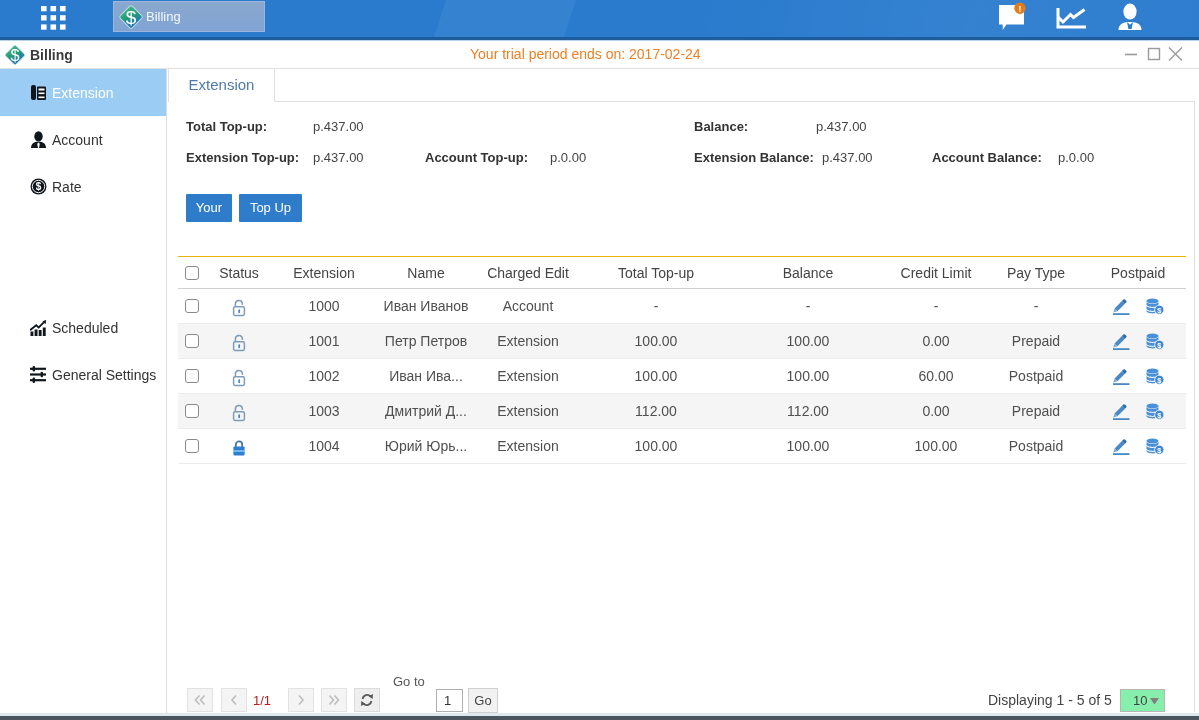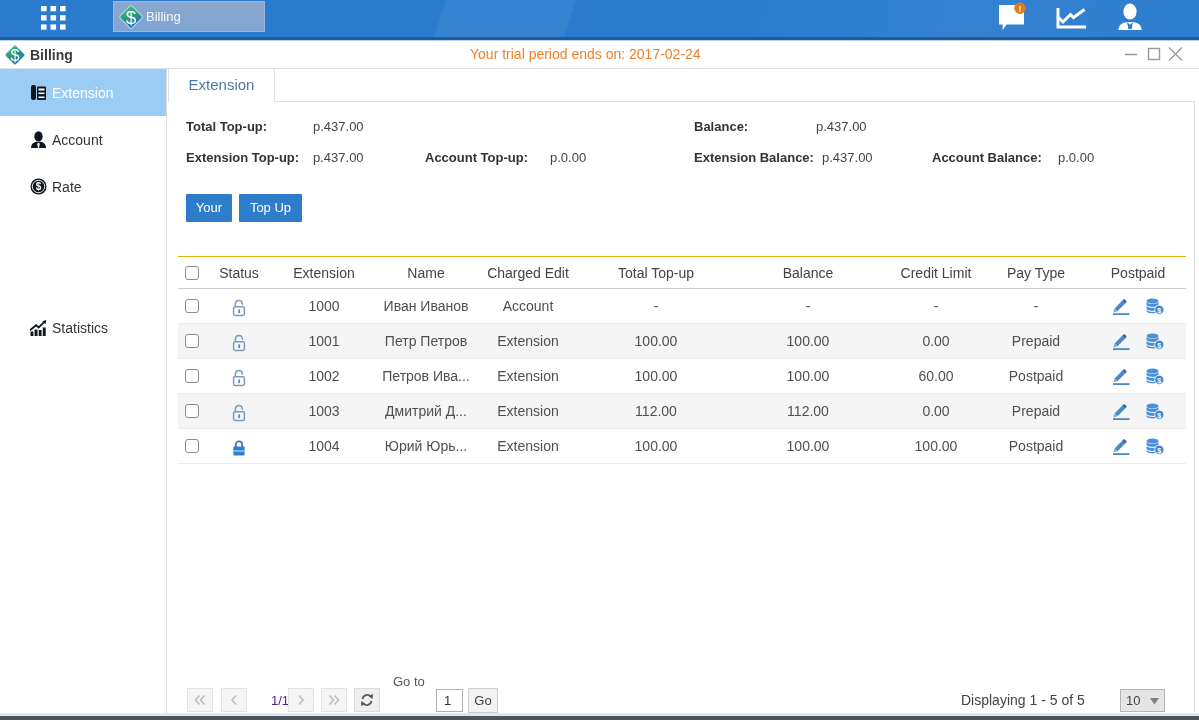--- a/index.html
+++ b/index.html
@@ -39,21 +39,21 @@
 .tr.alt{background:#f5f5f5}
 .hc{position:absolute;transform:translateX(-50%);white-space:nowrap;font-size:14px;color:#444;top:50%;margin-top:-8px;line-height:16px}
 .tc{position:absolute;transform:translateX(-50%);white-space:nowrap;font-size:14px;color:#4f4f4f;top:50%;margin-top:-8px;line-height:16px}
 .cb{position:absolute;left:7px;width:14px;height:14px;border:1px solid #8a8a8a;border-radius:3px;background:#fff;top:50%;margin-top:-7px}
 .icw{position:absolute;transform:translateX(-50%);top:50%}
 
 .pgbtn{position:absolute;top:688px;width:26px;height:24px;background:#f4f4f4;border:1px solid #e2e2e2;display:flex;align-items:center;justify-content:center}
 .pgtxt{position:absolute;font-size:13px;color:#555;white-space:nowrap}
 #goinput{left:436px;top:689px;width:27px;height:23px;border:1px solid #b0b0b0;background:#fff;font-size:13px;color:#333;text-align:left;padding-left:7px;line-height:21px}
 #gobtn{left:468px;top:688px;width:30px;height:25px;background:#f2f2f2;border:1px solid #cfcfcf;font-size:13px;color:#444;text-align:center;line-height:23px}
-#pagesel{left:1120px;top:689px;width:45px;height:23px;border:1px solid #b5b5b5;background:#e5e5e5;font-size:13px;color:#444;line-height:21px;padding-left:5px}
+#pagesel{left:1120px;top:689px;width:45px;height:23px;border:1px solid #b5b5b5;background:#86efac;font-size:13px;color:#444;line-height:21px;padding-left:12px}
 #pagesel svg{position:absolute;right:5px;top:8px}
 
 #botline{left:0;top:713px;width:1199px;height:3px;background:#dde8ef}
 #botbar{left:0;top:716px;width:1199px;height:4px;background:#4b5560}
 </style></head>
 <body>
 
 <div id="topbar" class="abs">
   <div class="shade1 abs"></div>
     <div class="shade2 abs"></div>
@@ -156,21 +156,36 @@
   </div>
   <div class="mitem" style="top:235px">
     <svg class="ic" viewBox="0 0 17 17">
         <rect x="0.5" y="12.5" width="2.9" height="4.5" fill="#10161d"></rect>
         <rect x="4.6" y="10.5" width="2.9" height="6.5" fill="#10161d"></rect>
         <rect x="8.7" y="11" width="2.9" height="6" fill="#10161d"></rect>
         <rect x="12.8" y="8.5" width="2.9" height="8.5" fill="#10161d"></rect>
         <path d="M0 11.2 L6.2 6.2 L8.7 8.4 L13.8 3.4" stroke="#10161d" stroke-width="1.8" fill="none"></path>
         <path d="M16.2 1 l-0.6 4.2 l-3.2 -3 z" fill="#10161d"></path>
       </svg>
-    <span class="lb">Statistics</span>
+    <span class="lb">Scheduled</span>
+  </div>
+  <div class="mitem" style="top:282px">
+    <svg class="ic" viewBox="0 0 17 17">
+        <g stroke="#10161d" stroke-width="2.2">
+          <path d="M0 2.8 H16"></path>
+          <path d="M0 8.5 H16"></path>
+          <path d="M0 14.2 H16"></path>
+        </g>
+        <g fill="#10161d">
+          <rect x="2.6" y="0" width="2.4" height="5.6" rx="1"></rect>
+          <rect x="10.6" y="5.7" width="2.4" height="5.6" rx="1"></rect>
+          <rect x="2.6" y="11.4" width="2.4" height="5.6" rx="1"></rect>
+        </g>
+      </svg>
+    <span class="lb">General Settings</span>
   </div>
 </div>
 
 <div id="tab" class="abs">Extension</div>
 <div id="tabline" class="abs"></div>
 <div id="rightline" class="abs"></div>
 
 <div class="slab" style="left:186px;top:119px">Total Top-up:</div>
 <div class="sval" style="left:313px;top:119px">p.437.00</div>
 <div class="slab" style="left:694px;top:119px">Balance:</div>
@@ -267,21 +282,21 @@
         </svg></div>
     </div>
     <div class="tr" style="top:102px">
       <div class="cb"></div>
       <div class="icw" style="left:61px;margin-top:-7px"><svg width="16" height="18" viewBox="0 0 16 18">
           <path d="M4.4 7.6 V4.9 A3.5 3.5 0 0 1 11.3 4.3 L11.5 5.9" fill="none" stroke="#7e9cb8" stroke-width="1.5"></path>
           <rect x="2.6" y="7.8" width="10.8" height="8.6" rx="1.4" fill="none" stroke="#7e9cb8" stroke-width="1.5"></rect>
           <rect x="7.3" y="10.2" width="1.8" height="4" rx="0.9" fill="#4c86c6"></rect>
         </svg></div>
       <div class="tc" style="left:146px">1002</div>
-      <div class="tc" style="left:248px">Петров Ива...</div>
+      <div class="tc" style="left:248px">Иван Ива...</div>
       <div class="tc" style="left:350px">Extension</div>
       <div class="tc" style="left:478px">100.00</div>
       <div class="tc" style="left:630px">100.00</div>
       <div class="tc" style="left:758px">60.00</div>
       <div class="tc" style="left:858px">Postpaid</div>
       <div class="icw" style="left:943px;margin-top:-8px"><svg width="20" height="17" viewBox="0 0 20 17">
           <g>
             <path d="M3.6 10.4 L10.9 3.1 L13.7 5.9 L6.4 13.2 Z" fill="#4a89c6"></path>
             <path d="M10.9 3.1 L12.4 1.6 A1.1 1.1 0 0 1 14 1.6 L15.2 2.8 A1.1 1.1 0 0 1 15.2 4.4 L13.7 5.9 Z" fill="#2f6eae"></path>
             <path d="M3.6 10.4 L6.4 13.2 L2.2 14.6 Z" fill="#77a9d9"></path>
@@ -370,21 +385,21 @@
 <div class="pgbtn abs" style="left:187px">
   <svg width="12" height="12" viewBox="0 0 12 12">
       <path d="M5.5 1.5 L1.5 6 L5.5 10.5 M10.5 1.5 L6.5 6 L10.5 10.5" stroke="#bdbdbd" stroke-width="1.6" fill="none"></path>
     </svg>
 </div>
 <div class="pgbtn abs" style="left:221px">
   <svg width="12" height="12" viewBox="0 0 12 12">
       <path d="M8 1.5 L4 6 L8 10.5" stroke="#bdbdbd" stroke-width="1.6" fill="none"></path>
     </svg>
 </div>
-<div class="pgtxt abs" style="left:271px;top:693px;color:#4c1d95">1/1</div>
+<div class="pgtxt abs" style="left:253px;top:693px;color:#b91c1c">1/1</div>
 <div class="pgbtn abs" style="left:288px">
   <svg width="12" height="12" viewBox="0 0 12 12">
       <path d="M4 1.5 L8 6 L4 10.5" stroke="#bdbdbd" stroke-width="1.6" fill="none"></path>
     </svg>
 </div>
 <div class="pgbtn abs" style="left:321px">
   <svg width="12" height="12" viewBox="0 0 12 12">
       <path d="M1.5 1.5 L5.5 6 L1.5 10.5 M6.5 1.5 L10.5 6 L6.5 10.5" stroke="#bdbdbd" stroke-width="1.6" fill="none"></path>
     </svg>
 </div>
@@ -392,21 +407,21 @@
   <svg width="14" height="14" viewBox="0 0 14 14">
       <path d="M2.6 6 A4.7 4.7 0 0 1 10.6 3.4" stroke="#5a5a5a" stroke-width="1.8" fill="none"></path>
       <path d="M12.9 1 L12.7 6 L8.6 3.3 Z" fill="#565656"></path>
       <path d="M11.4 8 A4.7 4.7 0 0 1 3.4 10.6" stroke="#5a5a5a" stroke-width="1.8" fill="none"></path>
       <path d="M1.1 13 L1.3 8 L5.4 10.7 Z" fill="#565656"></path>
     </svg>
 </div>
 <div class="pgtxt abs" style="left:393px;top:674px">Go to</div>
 <div id="goinput" class="abs">1</div>
 <div id="gobtn" class="abs">Go</div>
-<div class="pgtxt abs" style="left:961px;top:692px;color:#444;font-size:14px">Displaying 1 - 5 of 5</div>
+<div class="pgtxt abs" style="left:988px;top:692px;color:#444;font-size:14px">Displaying 1 - 5 of 5</div>
 <div id="pagesel" class="abs">10
   <svg width="9" height="7" viewBox="0 0 9 7">
       <path d="M0 0 h9 l-4.5 6.5 z" fill="#808080"></path>
     </svg>
 </div>
 
 <div id="botline" class="abs"></div>
 <div id="botbar" class="abs"></div>
 
 </body></html>

